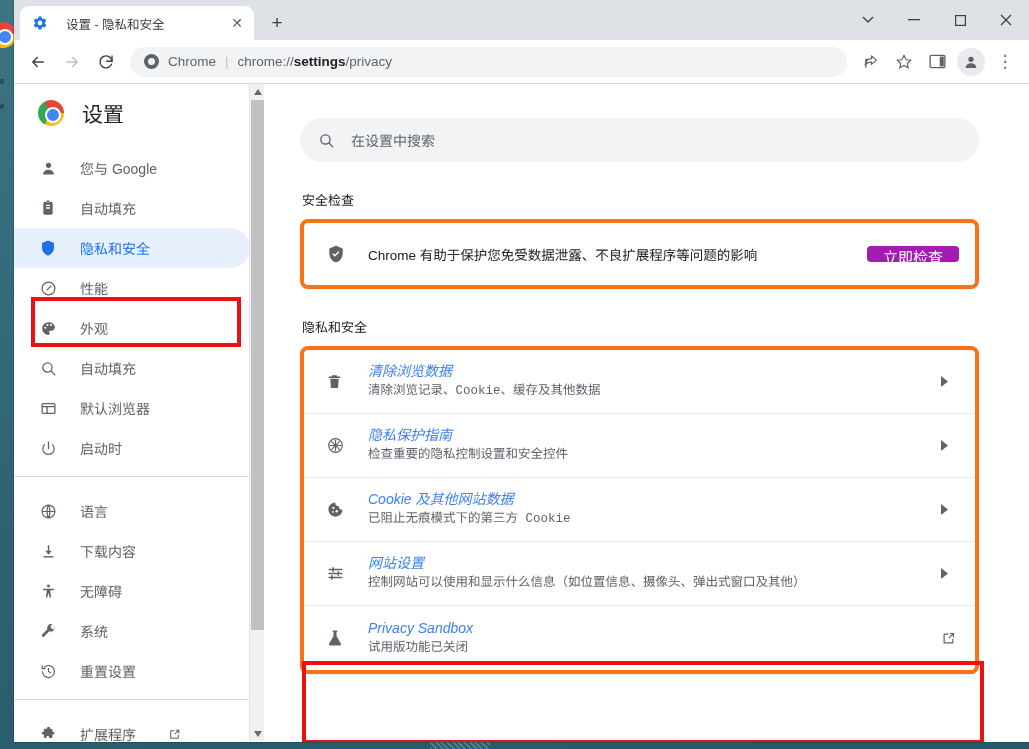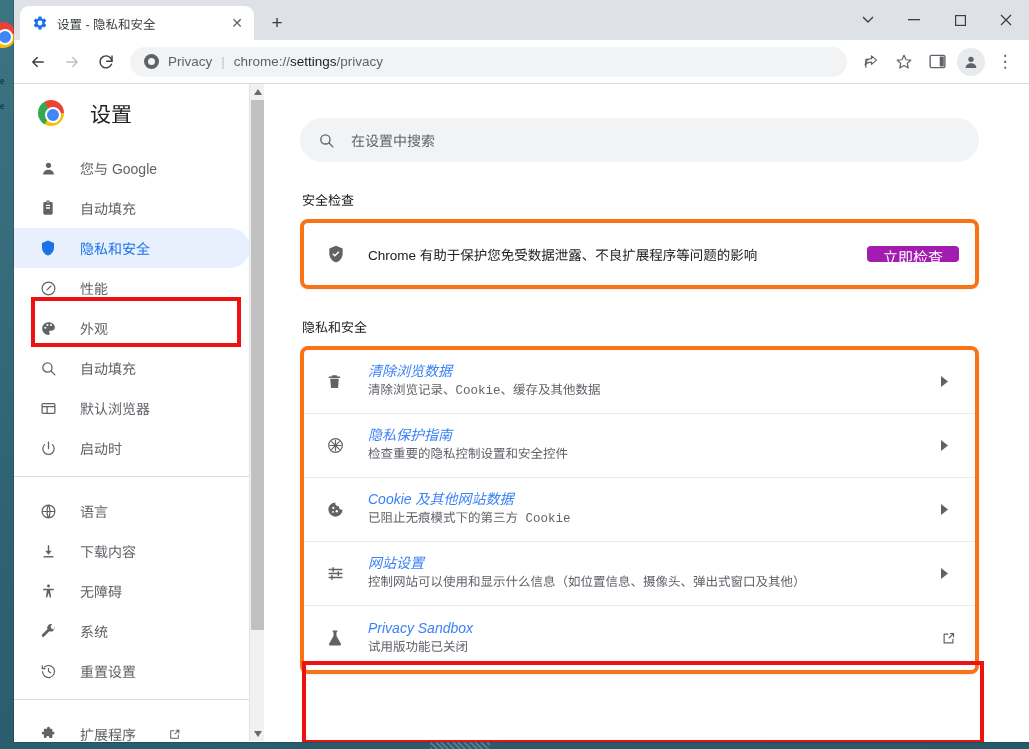--- a/index.html
+++ b/index.html
@@ -51,21 +51,21 @@
   }
   .tab {
     position: relative; margin-left: 6px;
     width: 234px; height: 34px;
     background: #fff; border-radius: 9px 9px 0 0;
     display: flex; align-items: center; padding: 0 6px 0 12px;
     cursor: default;
   }
   .tab-favicon { width: 16px; height: 16px; flex: 0 0 16px; position: relative; }
   .tab-title {
-    flex: 1; margin-left: 9px; font-size: 12.5px; color: #3c4043;
+    flex: 1; margin-left: 18px; font-size: 12.5px; color: #3c4043;
     white-space: nowrap; overflow: hidden; text-overflow: ellipsis;
   }
   .tab-close {
     width: 22px; height: 22px; border-radius: 50%;
     display: flex; align-items: center; justify-content: center;
     color: #5f6368; font-size: 14px; cursor: pointer;
   }
   .new-tab {
     width: 30px; height: 30px; margin-left: 8px; margin-bottom: 2px;
     border-radius: 50%; display: flex; align-items: center; justify-content: center;
@@ -99,34 +99,34 @@
     width: 15px; height: 15px; border-radius: 50%;
     background: #5f6368; position: relative; flex: 0 0 15px;
   }
   .omni-chrome-ic::after {
     content:""; position:absolute; left:4px; top:4px; width:7px; height:7px;
     border-radius:50%; background:#f1f3f4;
   }
   .omni-label { margin-left: 9px; color: #5f6368; }
   .omni-sep { margin: 0 9px; color: #c0c3c7; }
   .omni-url { color: #5f6368; white-space: nowrap; }
-  .omni-url b { color: #202124; font-weight: 400; }
+  .omni-url b { color: #202124; font-weight: 700; }
   .tb-right { display: flex; align-items: center; gap: 1px; }
   .avatar-btn {
     width: 28px; height: 28px; border-radius: 50%; background: #e8eaed;
     display: flex; align-items: center; justify-content: center;
     margin: 0 3px; cursor: pointer;
   }
 
   
   #page { position: relative; height: 657px; background: #fff; display: flex; }
 
   #settings-header {
     position: absolute; left: 0; top: 0; width: 250px; height: 58px;
-    display: flex; align-items: center; padding-left: 24px; gap: 26px; z-index: 3;
+    display: flex; align-items: center; padding-left: 24px; gap: 18px; z-index: 3;
   }
   .chrome-logo { width: 26px; height: 26px; border-radius: 50%; position: relative;
     background: conic-gradient(from -30deg, #ea4335 0deg 120deg, #fbbc05 120deg 240deg, #34a853 240deg 360deg); }
   .chrome-logo::after { content:""; position:absolute; left:7px; top:7px; width:12px; height:12px;
     border-radius:50%; background:#4285f4; border:2px solid #fff; }
   .settings-title { font-size: 21px; color: #202124; }
 
   
   #sidebar {
     position: relative; width: 250px; padding-top: 58px; height: 100%;
@@ -278,21 +278,21 @@
     </div>
     <div class="tb-btn">
       <svg width="18" height="18" viewBox="0 0 24 24" fill="none" stroke="#3c4043" stroke-width="1.9" stroke-linecap="round">
           <path d="M20 11a8 8 0 1 0-.6 4"></path>
           <path d="M20 4v7h-7" stroke-linejoin="round"></path>
         </svg>
     </div>
 
     <div id="omnibox">
       <span class="omni-chrome-ic"></span>
-      <span class="omni-label">Privacy</span>
+      <span class="omni-label">Chrome</span>
       <span class="omni-sep">|</span>
       <span class="omni-url"><span>chrome://</span><b>settings</b><span>/privacy</span></span>
     </div>
 
     <div class="tb-right">
       <div class="tb-btn">
         <svg width="17" height="17" viewBox="0 0 24 24" fill="none" stroke="#5f6368" stroke-width="1.7" stroke-linecap="round" stroke-linejoin="round">
             <path d="M4 20V9h4"></path>
             <path d="M12 4l7 6-7 6v-3c-4 0-7 1-9 4 1-6 4-9 9-9V4z"></path>
           </svg>

